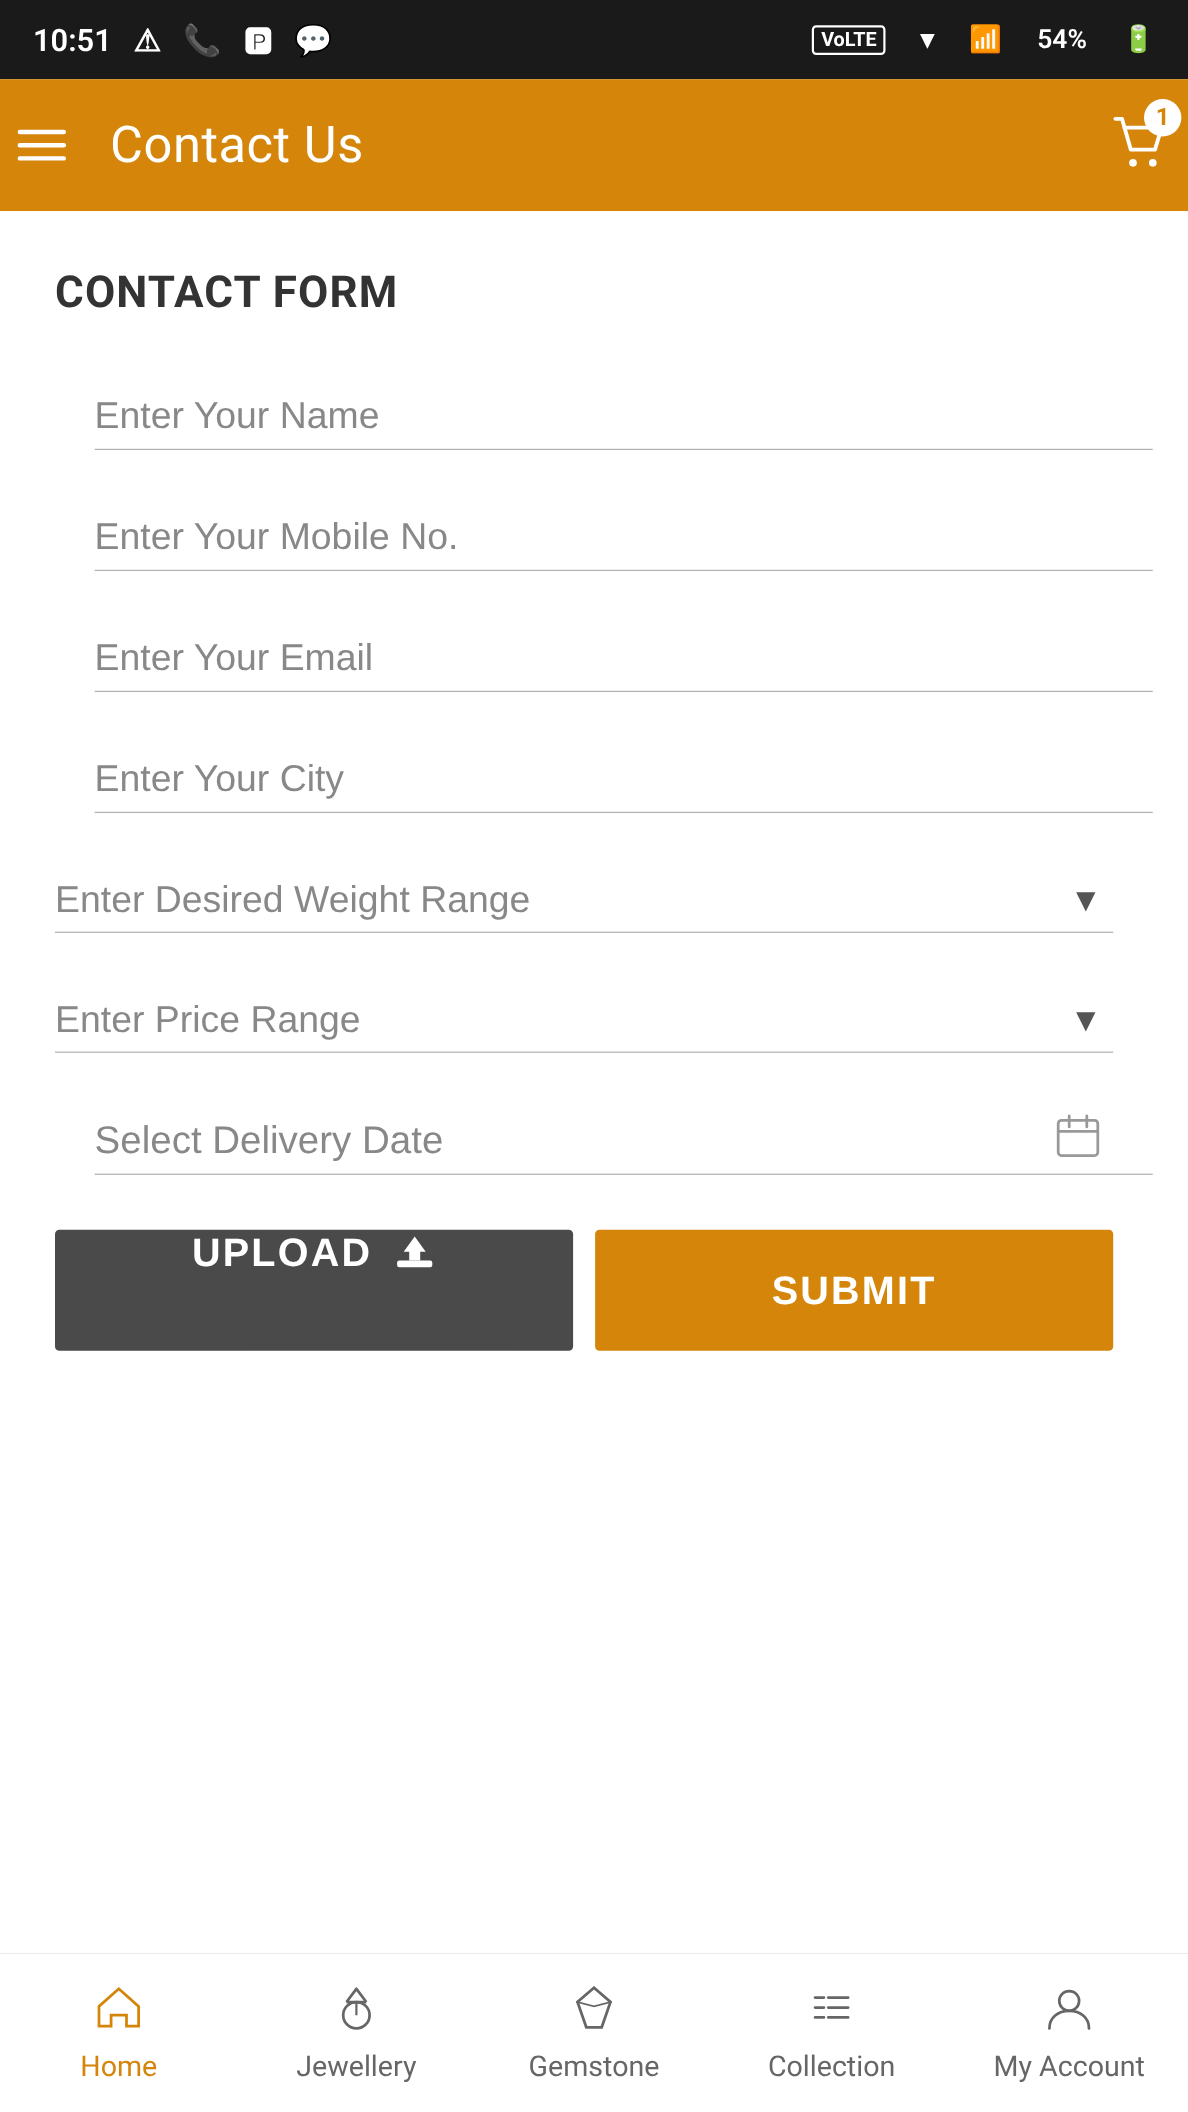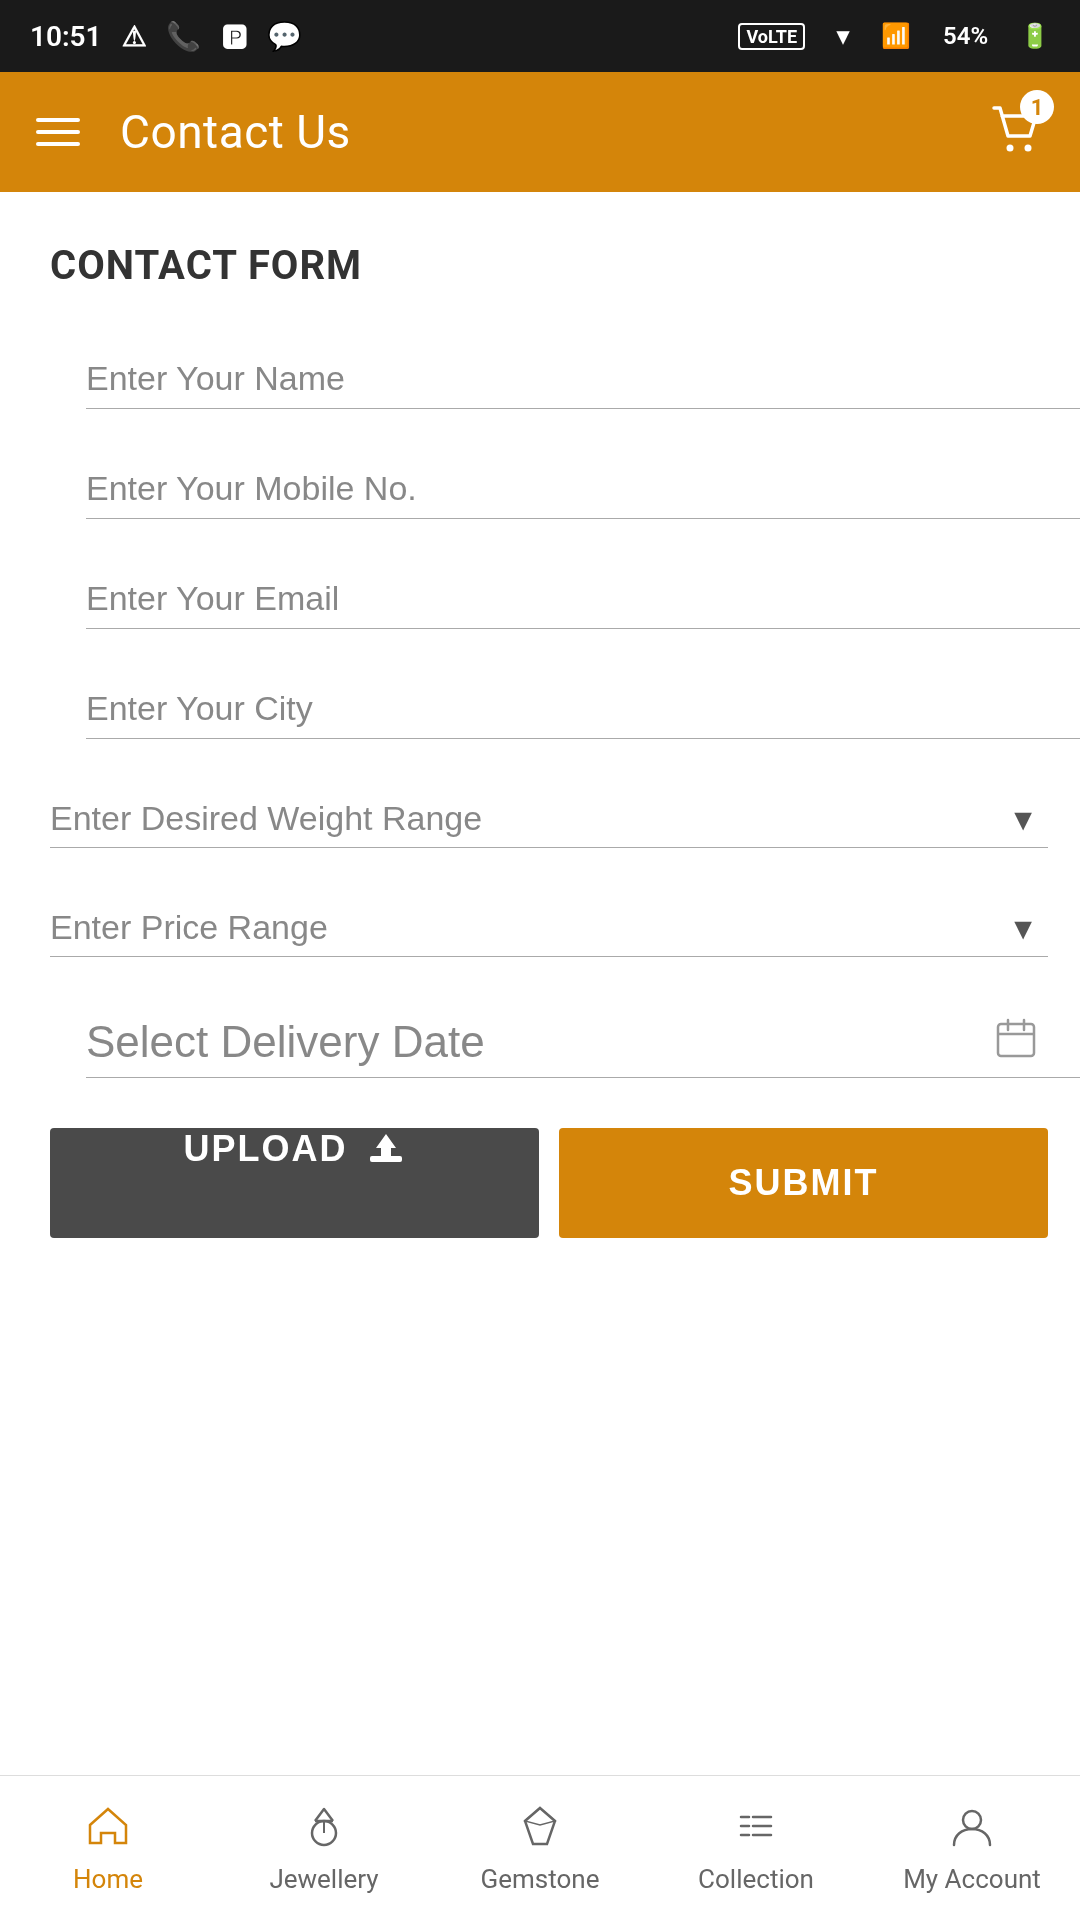--- a/index.html
+++ b/index.html
@@ -34,21 +34,21 @@
       font-size: 18px;
       font-weight: 700;
     }
 
     
     .navbar {
       background: #D4850A;
       height: 120px;
       display: flex;
       align-items: center;
-      padding: 0 36px;
+      padding: 0 16px;
       justify-content: space-between;
     }
     .navbar-left { display: flex; align-items: center; gap: 40px; }
     .hamburger { display: flex; flex-direction: column; gap: 8px; cursor: pointer; }
     .hamburger span {
       display: block;
       width: 44px;
       height: 4px;
       background: #fff;
       border-radius: 2px;
@@ -75,21 +75,21 @@
       height: 34px;
       display: flex;
       align-items: center;
       justify-content: center;
       font-size: 22px;
       font-weight: 700;
     }
 
     
     .main-content {
-      padding: 50px 32px 60px 50px;
+      padding: 50px 68px 60px 50px;
       background: #fff;
     }
     .section-title {
       font-size: 40px;
       font-weight: 700;
       color: #333;
       letter-spacing: 1px;
       margin-bottom: 60px;
     }
 
@@ -140,21 +140,21 @@
     }
     .date-field-wrap {
       position: relative;
       width: 100%;
     }
     .date-field-wrap input {
       width: 100%;
       border: none;
       border-bottom: 1.5px solid #aaa;
       outline: none;
-      font-size: 44px;
+      font-size: 35px;
       color: #3b82f6;
       padding: 10px 0;
       background: transparent;
     }
     .date-field-wrap input::placeholder { color: #888; }
     .calendar-icon {
       position: absolute;
       right: 10px;
       top: 50%;
       transform: translateY(-50%);

